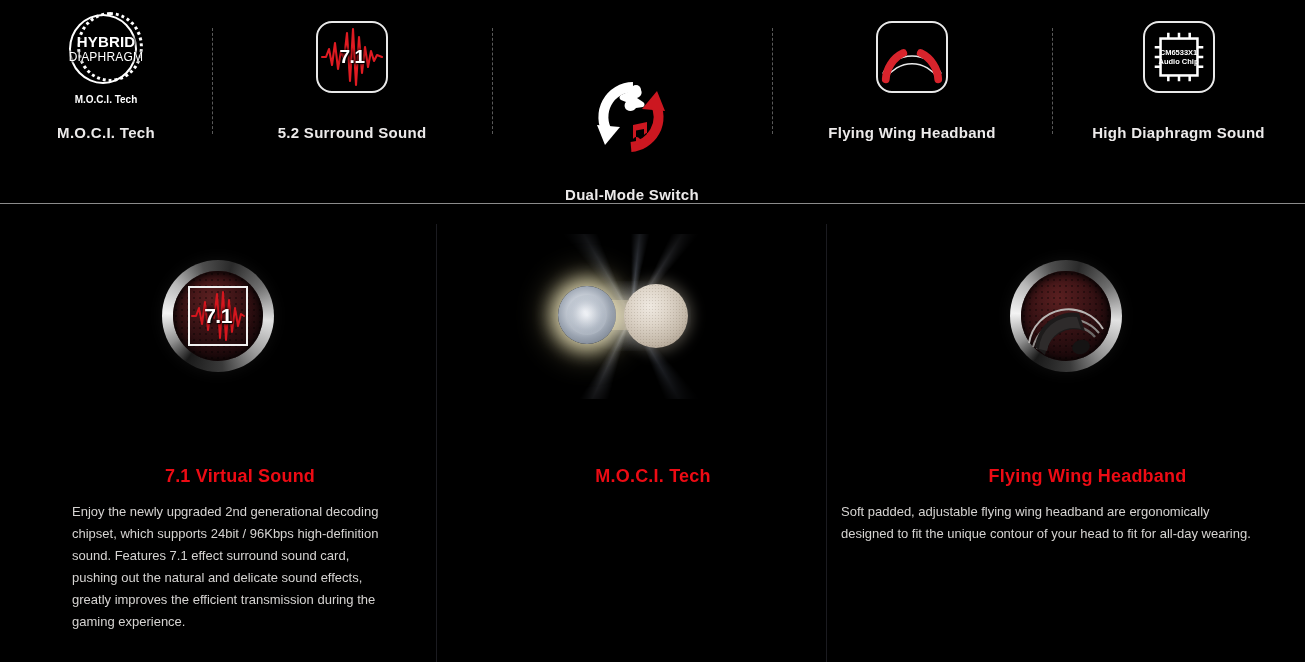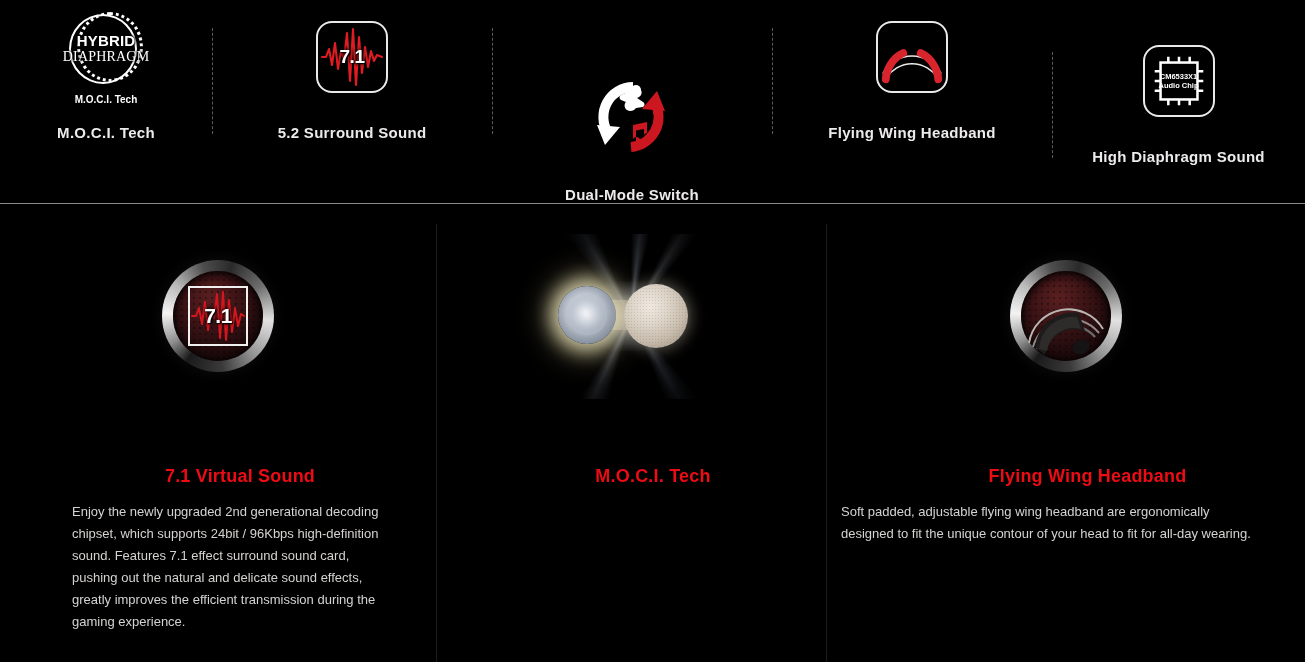--- a/index.html
+++ b/index.html
@@ -34,21 +34,21 @@
     display: flex;
     flex-direction: column;
     align-items: center;
     justify-content: flex-start;
   }
 
   .feature-cell.c0 { width: 212px; }
   .feature-cell.c1 { width: 280px; }
   .feature-cell.c2 { width: 280px; justify-content: flex-end; }
   .feature-cell.c3 { width: 280px; }
-  .feature-cell.c4 { width: 253px; margin-top: 24px; }
+  .feature-cell.c4 { width: 253px; }
 
   
   .feature-cell + .feature-cell::before {
     content: "";
     position: absolute;
     left: 0;
     top: 28px;
     height: 106px;
     width: 0;
     border-left: 1px dashed #5a5a5a;
@@ -115,27 +115,26 @@
     font-size: 15px;
     font-weight: bold;
     color: #ffffff;
     letter-spacing: 0.2px;
     line-height: 1;
     text-shadow: 0 0 3px #000, 0 0 3px #000, 0 0 2px #000;
   }
   .hybrid-logo .hd {
     position: relative;
     z-index: 3;
-    font-size: 14px;
+    font-size: 12px;
     color: #ffffff;
     letter-spacing: 0.2px;
     margin-top: 2px;
     line-height: 1;
     text-shadow: 0 0 3px #000, 0 0 3px #000;
-    font-family: Liberation Serif, serif;
   }
   .hybrid-caption {
     font-size: 10px;
     font-weight: bold;
     color: #ffffff;
     margin-top: 6px;
     white-space: nowrap;
   }
   .hybrid-wrap {
     display: flex;

